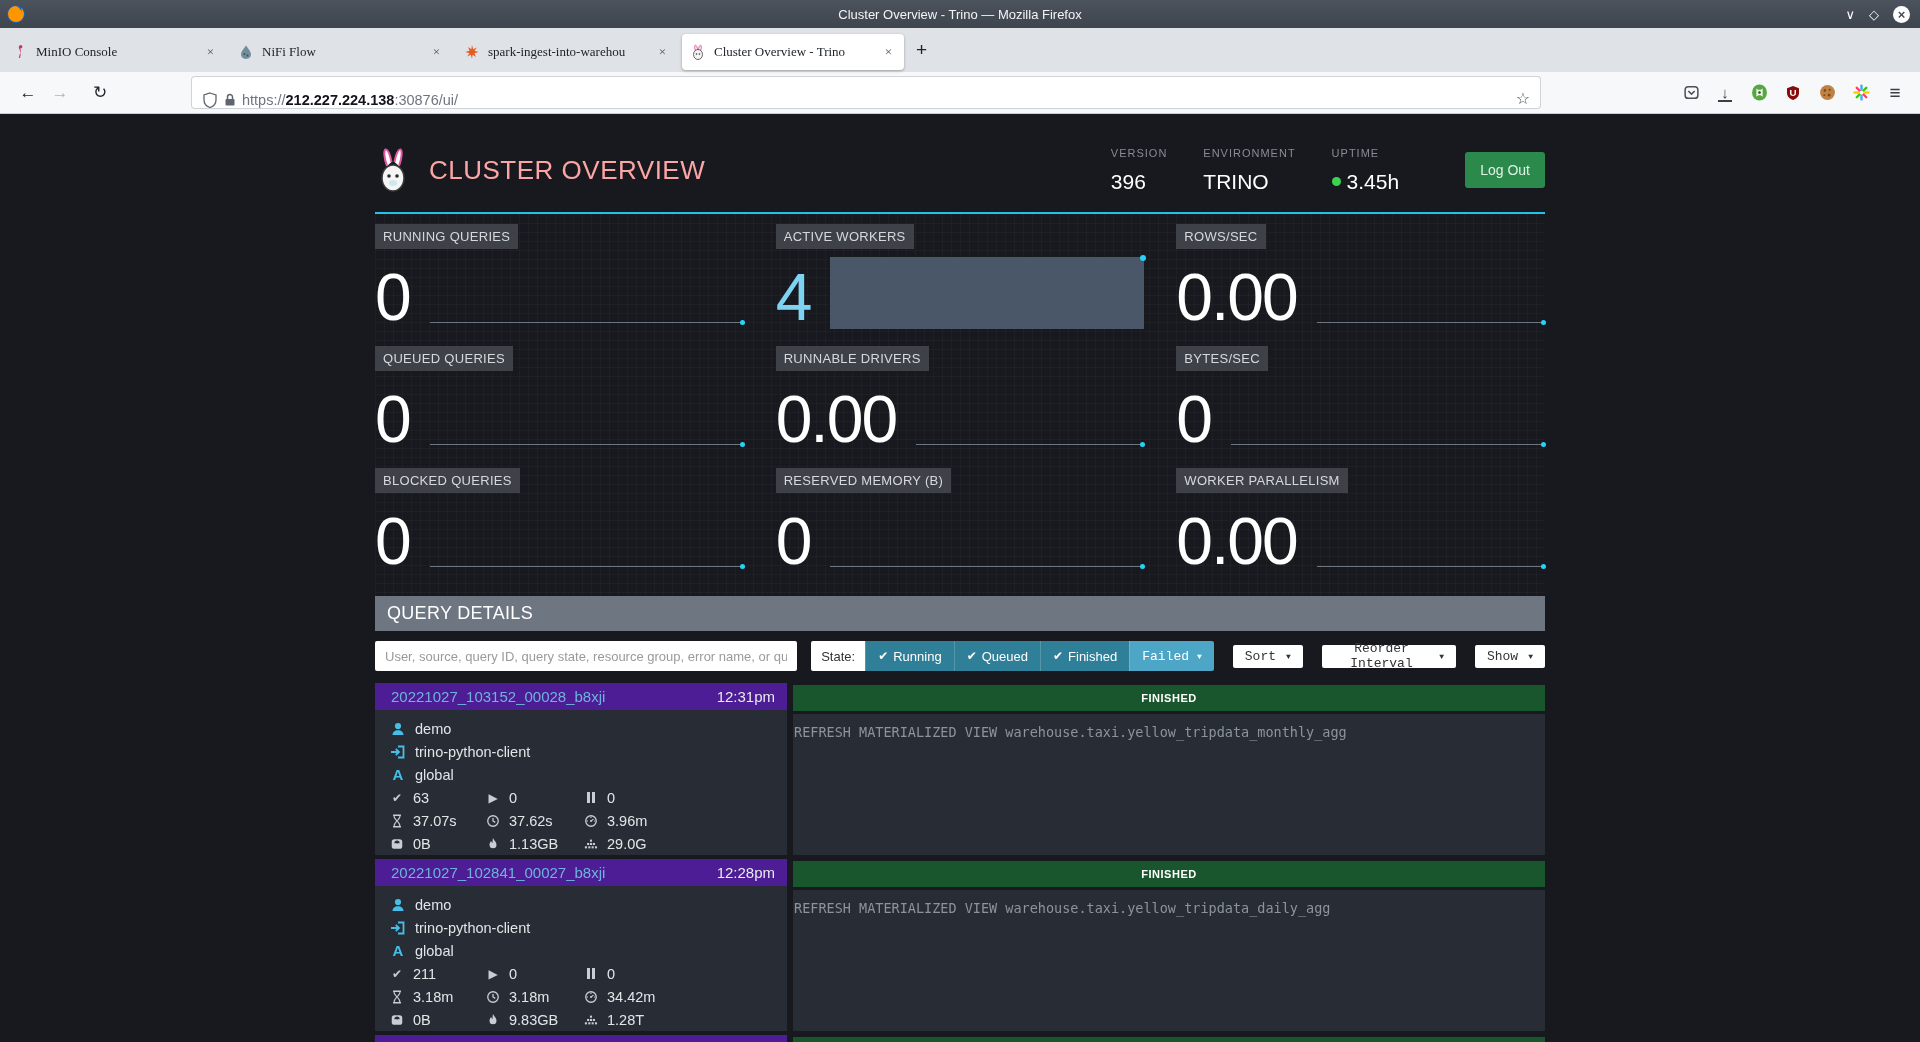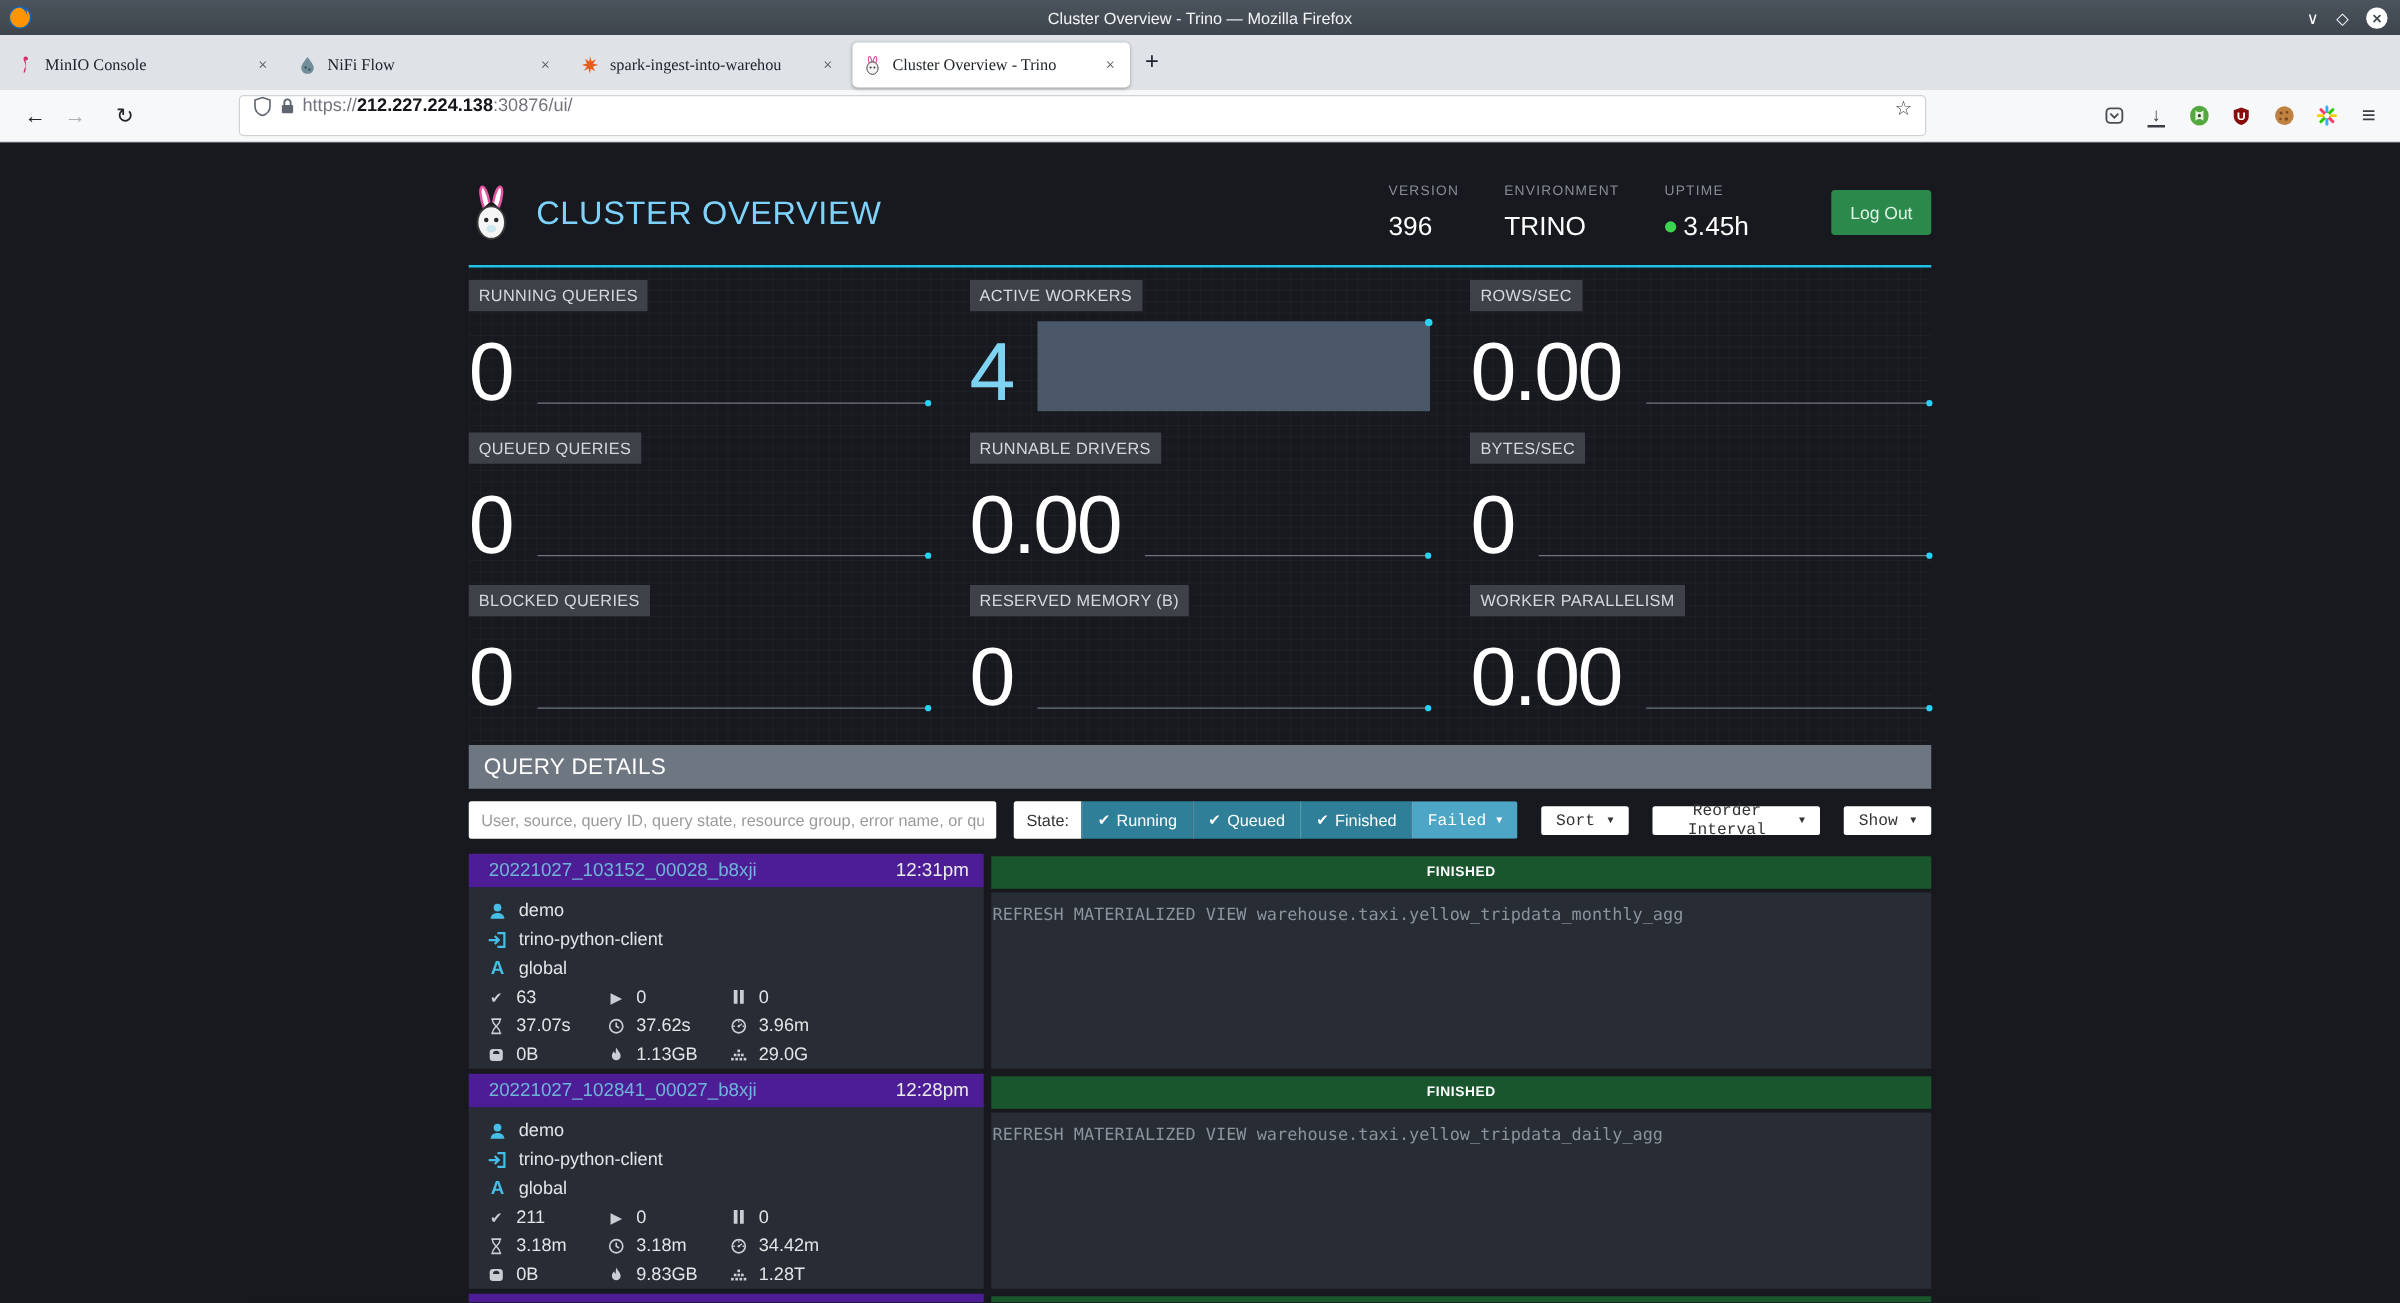--- a/index.html
+++ b/index.html
@@ -30,37 +30,37 @@
   .favicon.fav-spark .i-spark,
   .favicon.fav-trino .i-trino { display:block; }
   .newtab { font-size:19px; color:#20252b; padding:0 10px; }
 
   
   .navbar { height:42px; background:#f7f8fa; border-bottom:1px solid #ccced2; display:flex;
     align-items:center; padding:0 12px; }
   .nav-btn { width:32px; text-align:center; font-size:17px; color:#23262a; }
   .nav-btn.disabled { color:#aeb2b8; }
   .urlbar { margin-left:76px; width:1348px; height:31px; background:#fff; border-radius:3px;
-    box-shadow:0 0 0 1px #cfd2d6; display:flex; align-items:flex-start; padding:0 10px; gap:4px; }
+    box-shadow:0 0 0 1px #cfd2d6; display:flex; align-items:flex-end; padding:0 10px; gap:4px; }
   .url-text { font-size:14.5px; color:#73737e; }
   .url-text b { color:#15141a; font-weight:bold; }
   .url-star { margin-left:auto; font-size:16px; color:#45494f; }
   .toolbar-icons { margin-left:auto; display:flex; align-items:center; gap:16px; padding-right:4px; }
   .ticon { width:18px; height:18px; display:flex; align-items:center; justify-content:center;
     font-size:16px; color:#3a3f45; }
   .dl-icon { position:relative; font-size:15px; }
   .dl-icon::after { content:""; position:absolute; left:2px; right:2px; bottom:0; border-bottom:2px solid #3a3f45; }
 
   
   .content { height:928px; overflow:hidden; background:#17191e; }
   .container { width:1170px; margin:0 auto; }
 
   .app-header { display:flex; align-items:center; padding-top:24px; height:88px; }
   .trino-logo { width:36px; height:48px; }
-  .page-title { margin-left:18px; font-size:26px; color:#7dd3fc; letter-spacing:.5px; font-weight:400; }
+  .page-title { margin-left:18px; font-size:26px; color:#fca5a5; letter-spacing:.5px; font-weight:400; }
   .meta { margin-left:auto; display:flex; align-items:center; gap:36px; }
   .meta-block .lbl { font-size:11px; color:#868d97; letter-spacing:1px; }
   .meta-block .val { font-size:21px; color:#fff; margin-top:11px; display:flex; align-items:center; gap:6px; }
   .dot-green { width:9px; height:9px; border-radius:50%; background:#3bd44e; display:inline-block; }
   .logout-btn { margin-left:30px; background:#2b8a4b; color:#dff3e6; border:none; font-size:14px;
     padding:10px 15px; border-radius:3px; font-family:inherit; }
 
   .divider { border:none; border-top:2px solid #20c2e8; margin-top:10px; }
 
   

